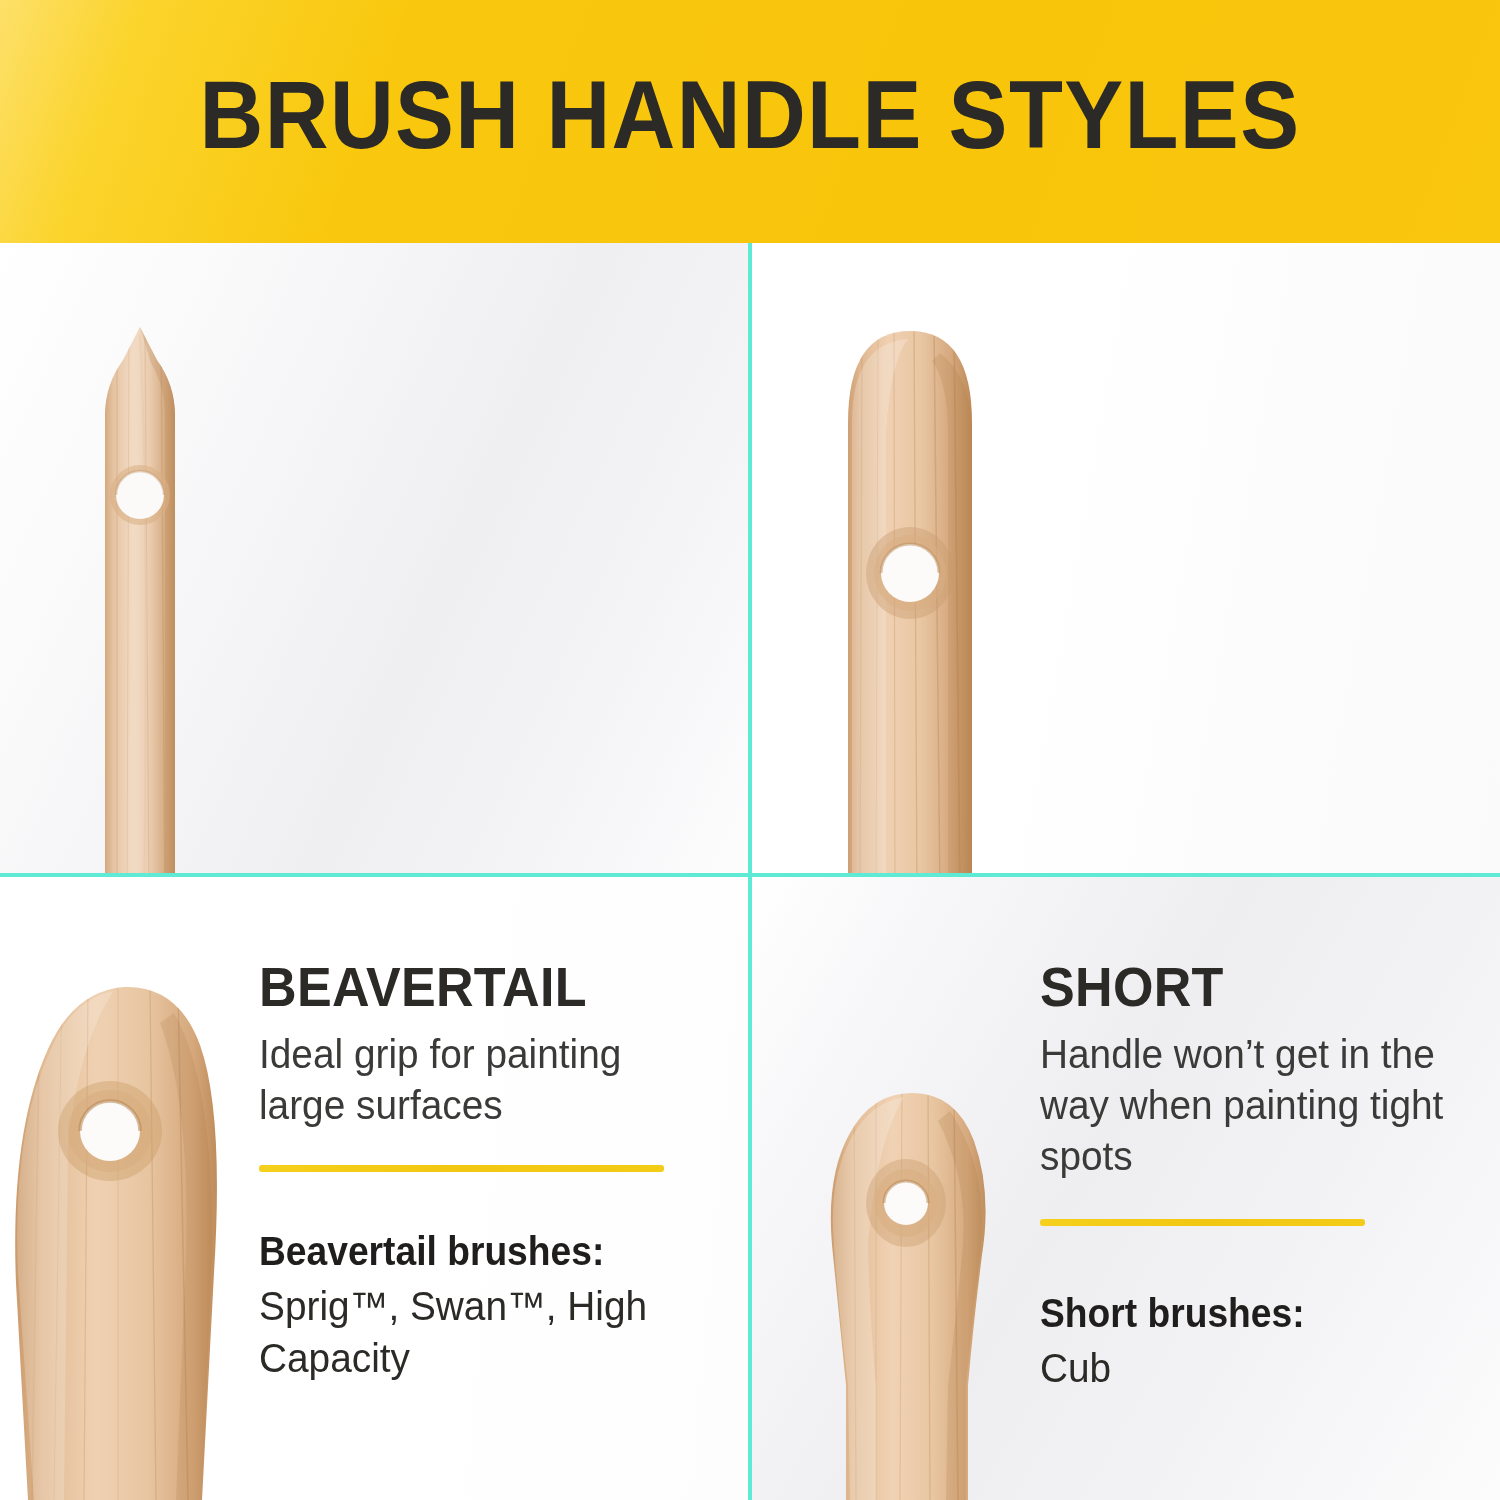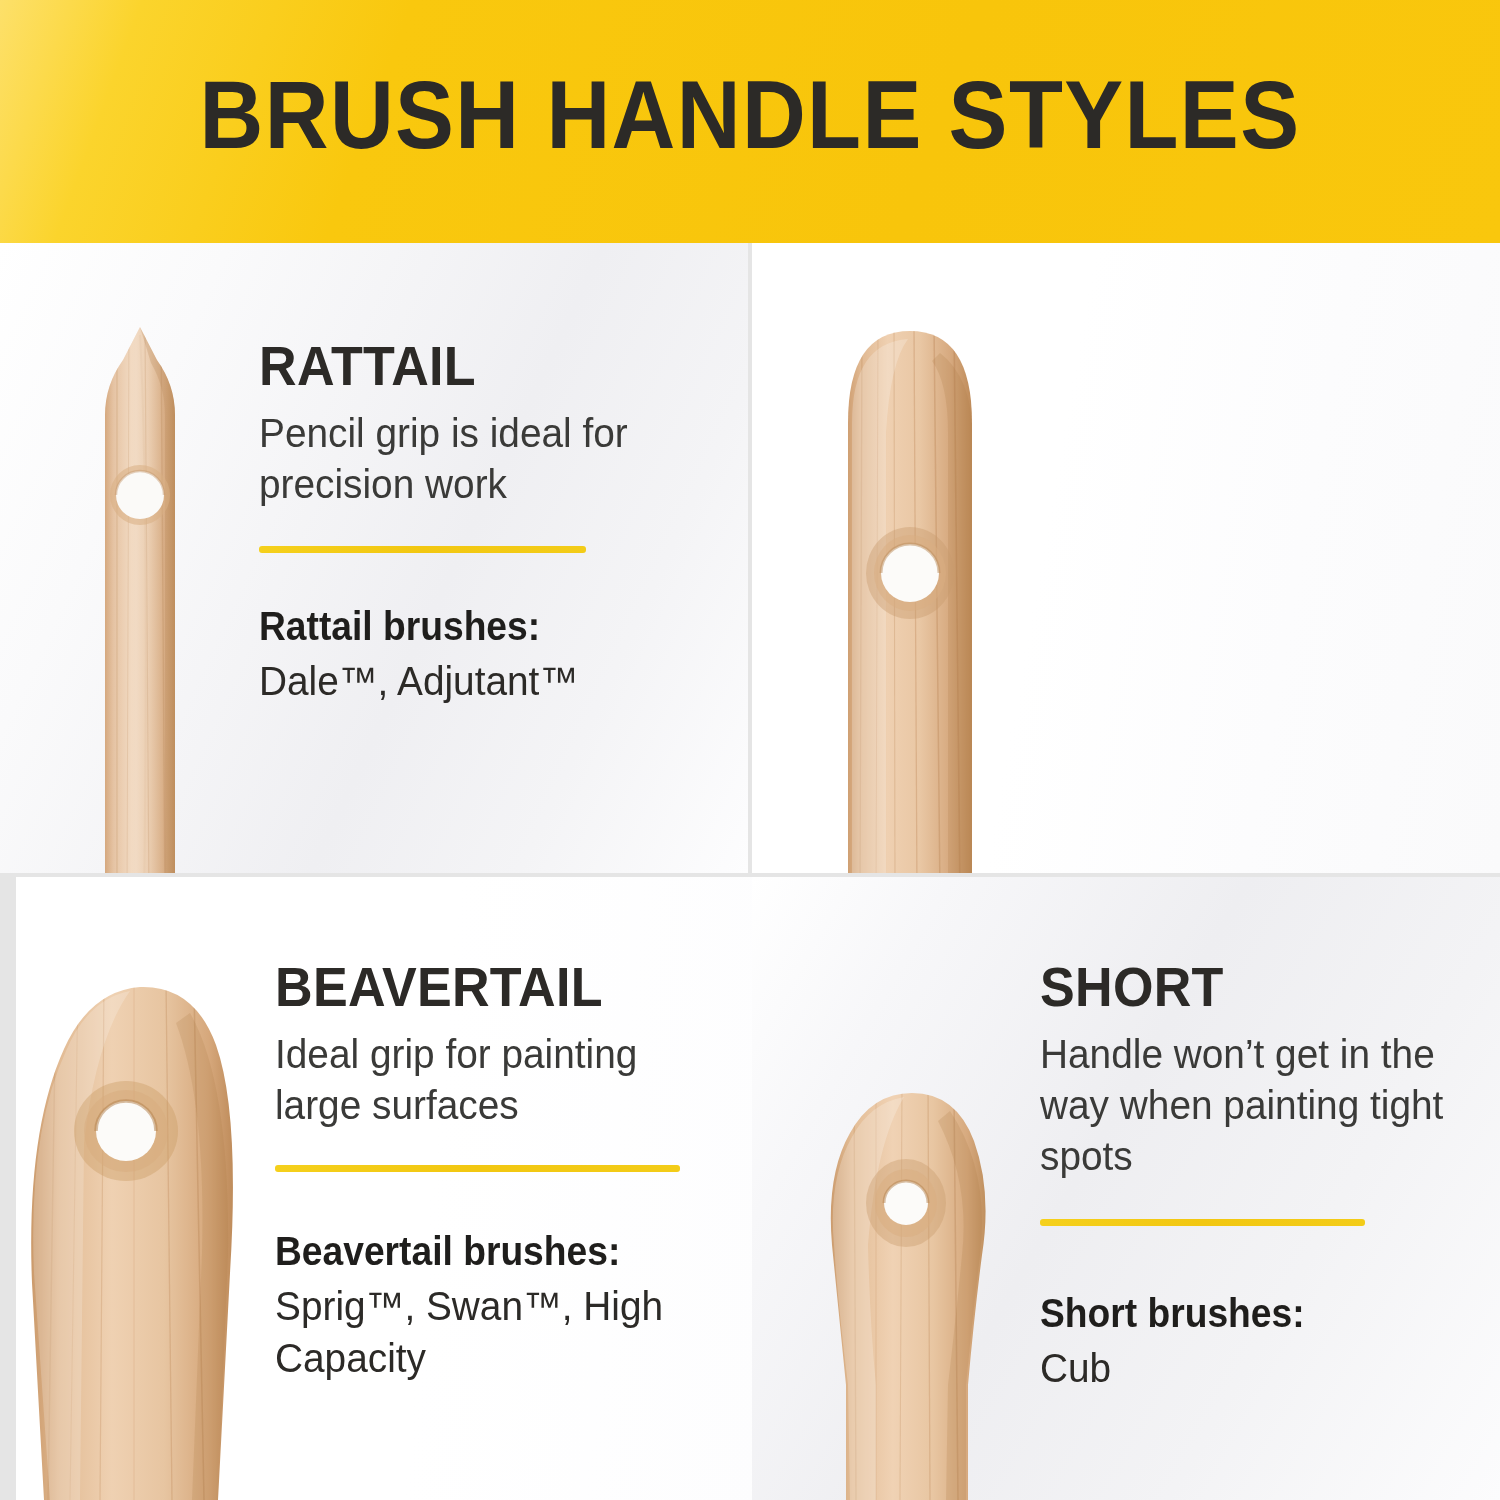--- a/index.html
+++ b/index.html
@@ -9,21 +9,21 @@
   }
   body {
     font-family: "Liberation Sans", sans-serif;
   }
 
   #page {
     position: relative;
     width: 1500px;
     height: 1500px;
     overflow: hidden;
-    background: #e5e5e5;
+    background: #5eead4;
   }
 
   
   .header-band {
     position: absolute;
     left: 0;
     top: 0;
     width: 1500px;
     height: 243px;
     background:
@@ -59,21 +59,21 @@
     width: 1500px;
     height: 1257px;
   }
   .panel {
     position: absolute;
     overflow: hidden;
     box-sizing: border-box;
   }
   .panel-tl { left: 0;   top: 0;   width: 748px; height: 630px; }
   .panel-tr { left: 752px; top: 0; width: 748px; height: 630px; }
-  .panel-bl { left: 16px;   top: 634px; width: 748px; height: 623px; }
+  .panel-bl { left: 0;   top: 634px; width: 748px; height: 623px; }
   .panel-br { left: 752px; top: 634px; width: 748px; height: 623px; }
 
   .panel-bg {
     position: absolute;
     inset: 0;
   }
   .bg-tl { background: linear-gradient(115deg, #FFFFFF 0%, #FAFAFB 22%, #EFEFF2 58%, #F4F4F6 78%, #FDFDFE 100%); }
   .bg-tr { background: linear-gradient(100deg, #FFFFFF 0%, #FFFFFF 40%, #FCFCFD 70%, #FAFAFB 100%); }
   .bg-bl { background: linear-gradient(95deg, #FFFFFF 0%, #FFFFFF 55%, #FDFDFE 100%); }
   .bg-br { background: linear-gradient(120deg, #FFFFFF 0%, #F7F7F9 18%, #EEEEF1 45%, #F3F3F5 70%, #FCFCFD 100%); }
@@ -200,27 +200,20 @@
           </g>
           <rect x="60" y="60" width="70" height="580" fill="url(#ridgeRT)" clip-path="url(#clipRT)"></rect>
           <path d="M95 62 L112 95 Q130 120 130 150 L130 640 L120 640 L120 150 Q120 122 106 98 Z" fill="#B8875A" opacity="0.28" clip-path="url(#clipRT)"></path>
 
           <ellipse cx="95" cy="230" rx="30" ry="30" fill="#D9AE83" opacity="0.55"></ellipse>
           <circle cx="95" cy="230" r="24" fill="#FBFAF8"></circle>
           <path d="M71 230 a24 24 0 0 1 48 0" fill="none" stroke="#C59A6E" stroke-width="2.5" opacity="0.45"></path>
         </svg>
       </div>
 
-      <div class="copy copy-tl">
-        <div class="style-name">RATTAIL</div>
-        <div class="style-desc">Pencil grip is ideal for precision work</div>
-        <div class="divider div-tl"></div>
-        <div class="brushes-label lbl-tl">Rattail brushes:</div>
-        <div class="brushes-list">Dale™, Adjutant™</div>
-      </div>
     </div>
 
     <div class="panel panel-tr">
       <div class="panel-bg bg-tr"></div>
 
       <div class="handle-wrap" style="left:38px; top:30px; width:240px; height:620px;">
         <svg class="handle-svg" viewBox="0 0 240 620" preserveAspectRatio="xMidYMin meet" aria-hidden="true">
           <defs>
             <linearGradient id="woodFL" x1="0" y1="0" x2="1" y2="0">
               <stop offset="0%" stop-color="#CF9F72"></stop>

